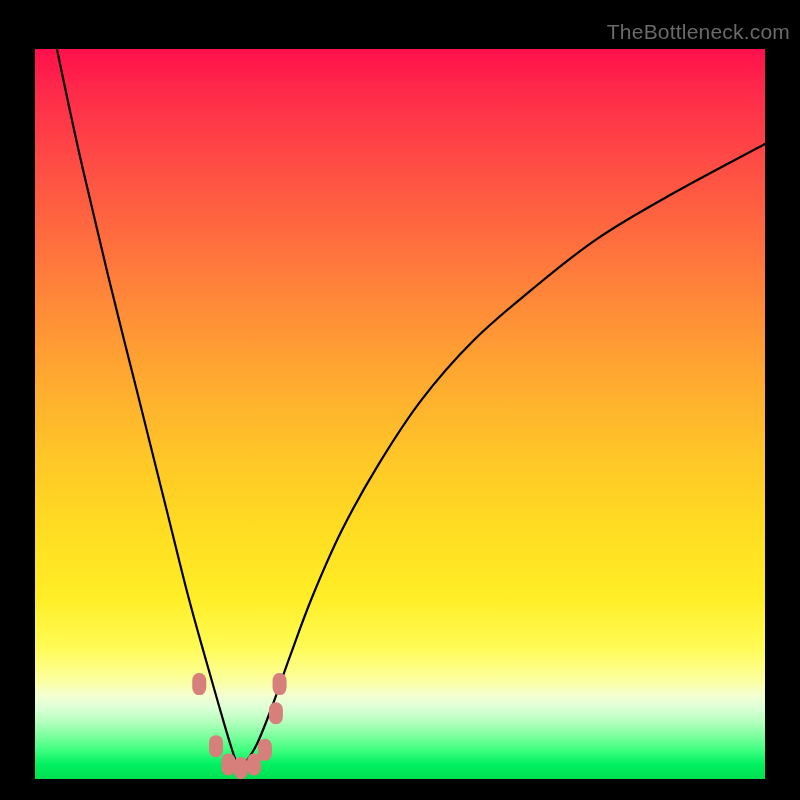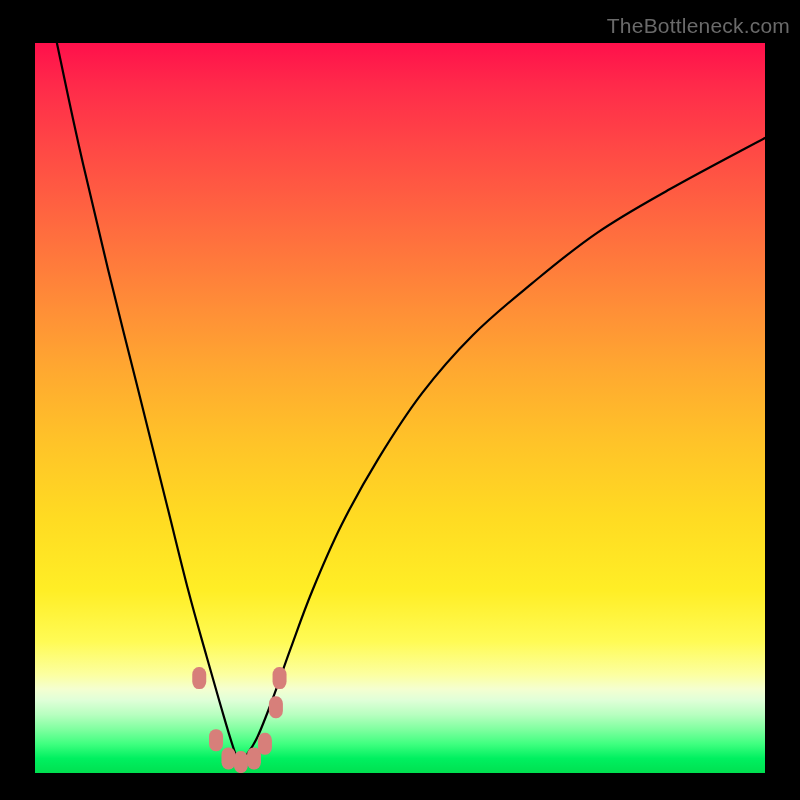--- a/index.html
+++ b/index.html
@@ -7,21 +7,21 @@
     padding: 0;
     width: 800px;
     height: 800px;
     background: #000;
     font-family: Arial, Helvetica, sans-serif;
     overflow: hidden;
   }
   .frame {
     position: absolute;
     left: 0;
-    top: 8px;
+    top: 14px;
     width: 800px;
     height: 684px;
     background: #000;
   }
   .plot {
     position: absolute;
     left: 35px;
     top: 35px;
     width: 730px;
     height: 730px;

